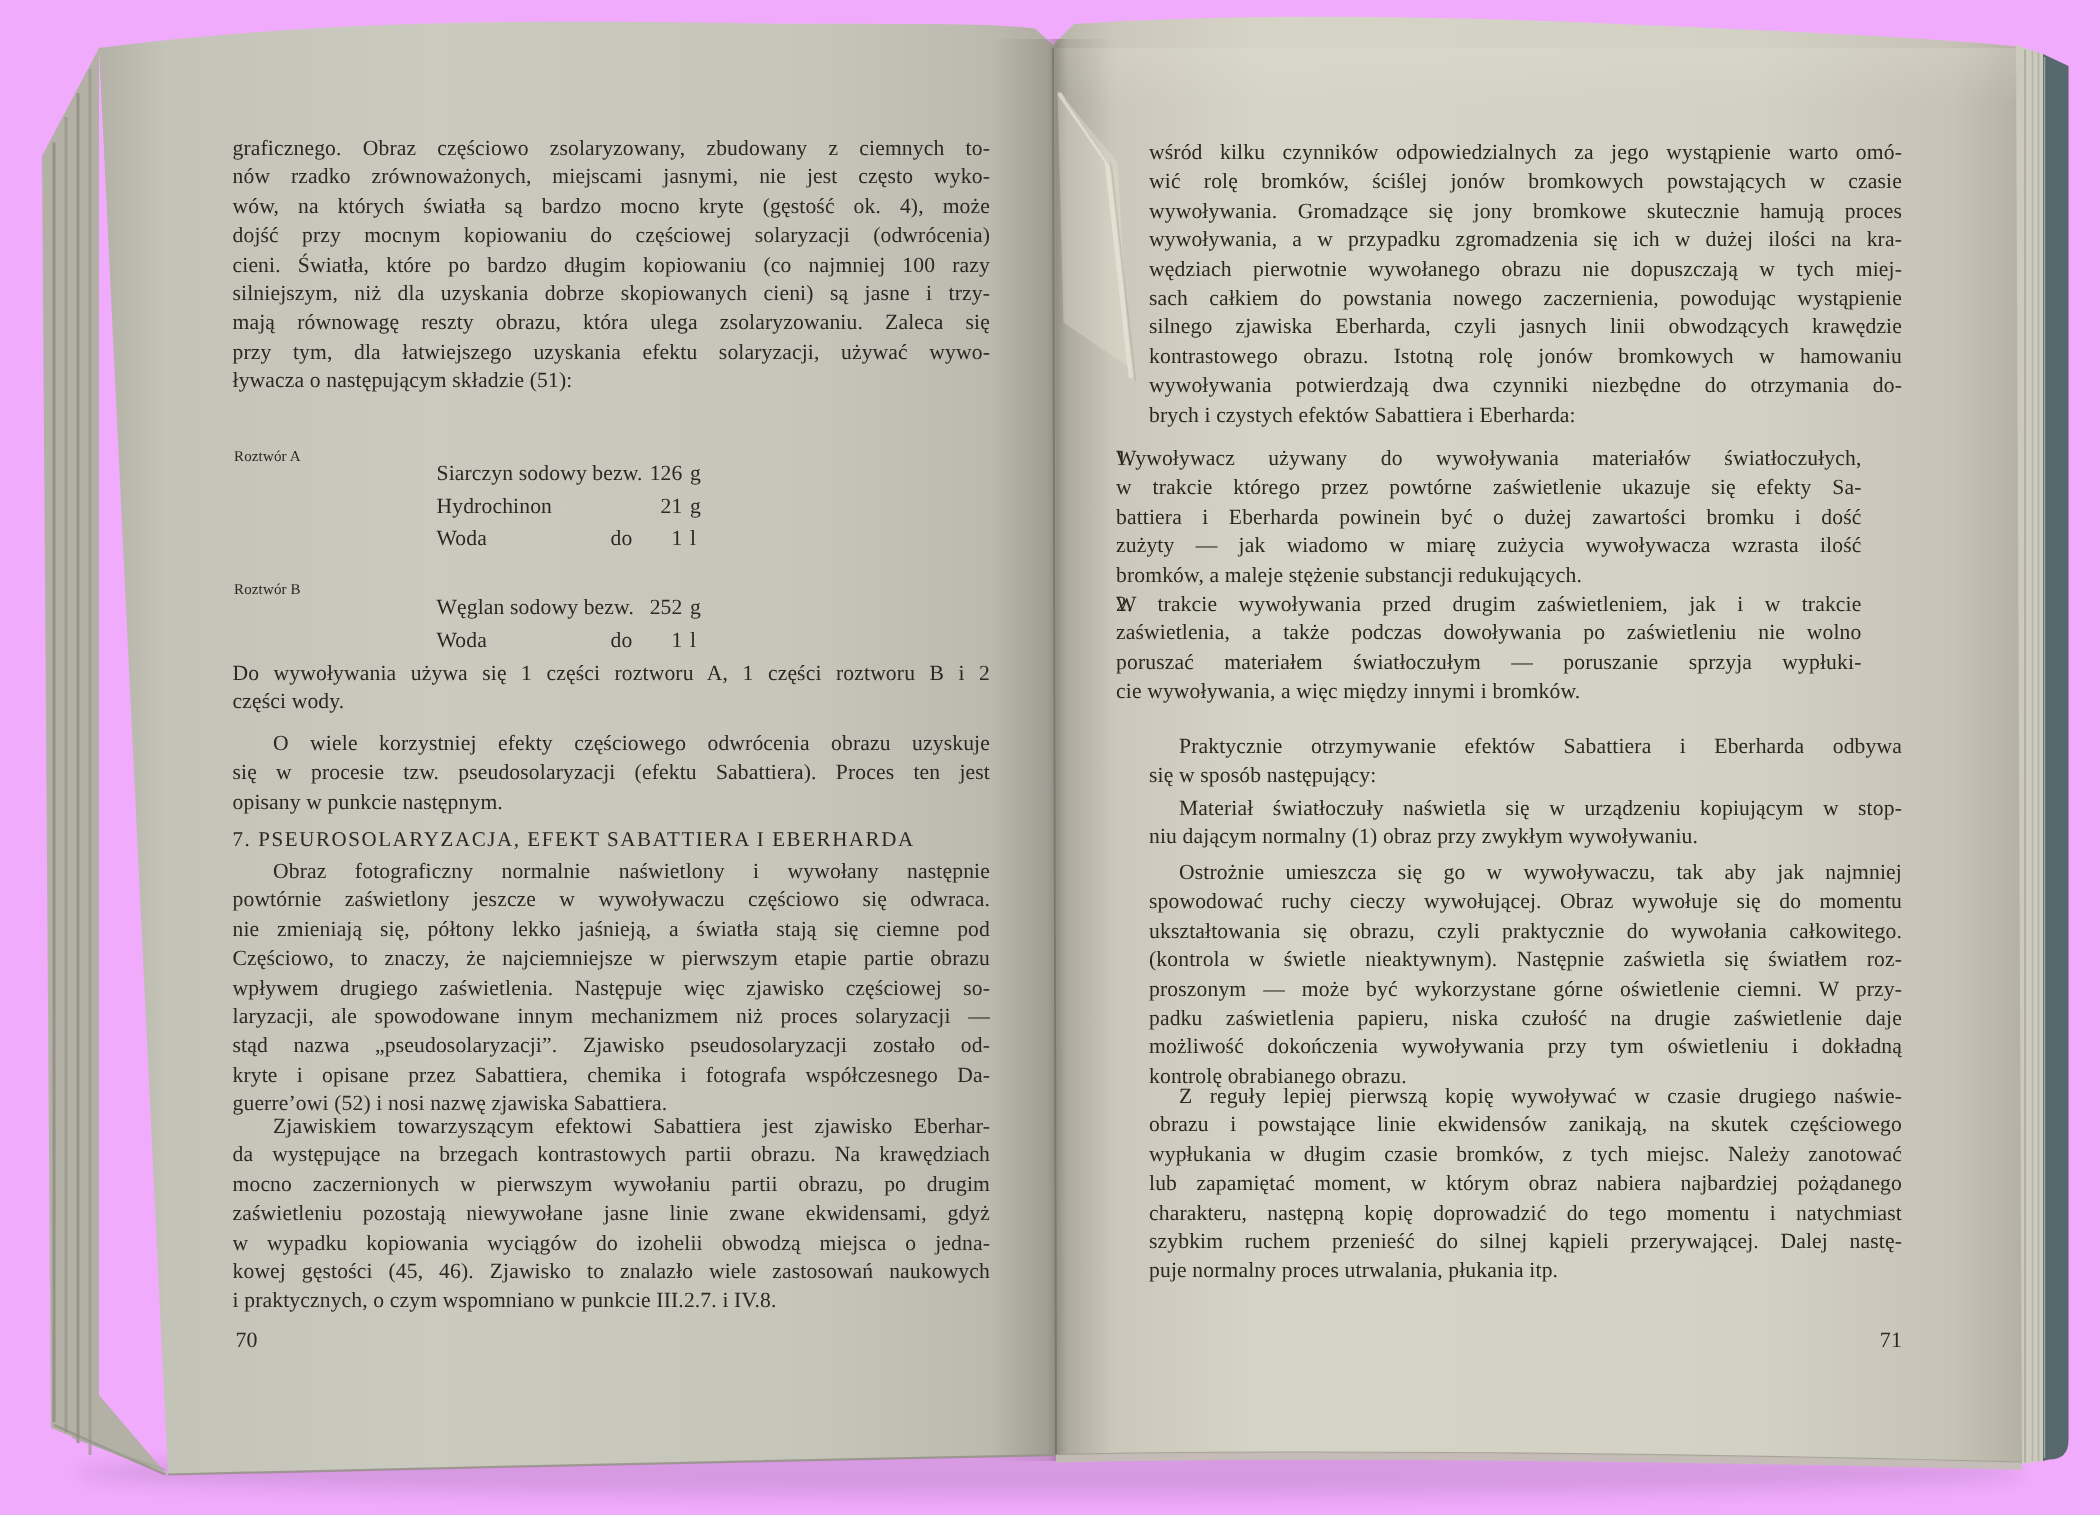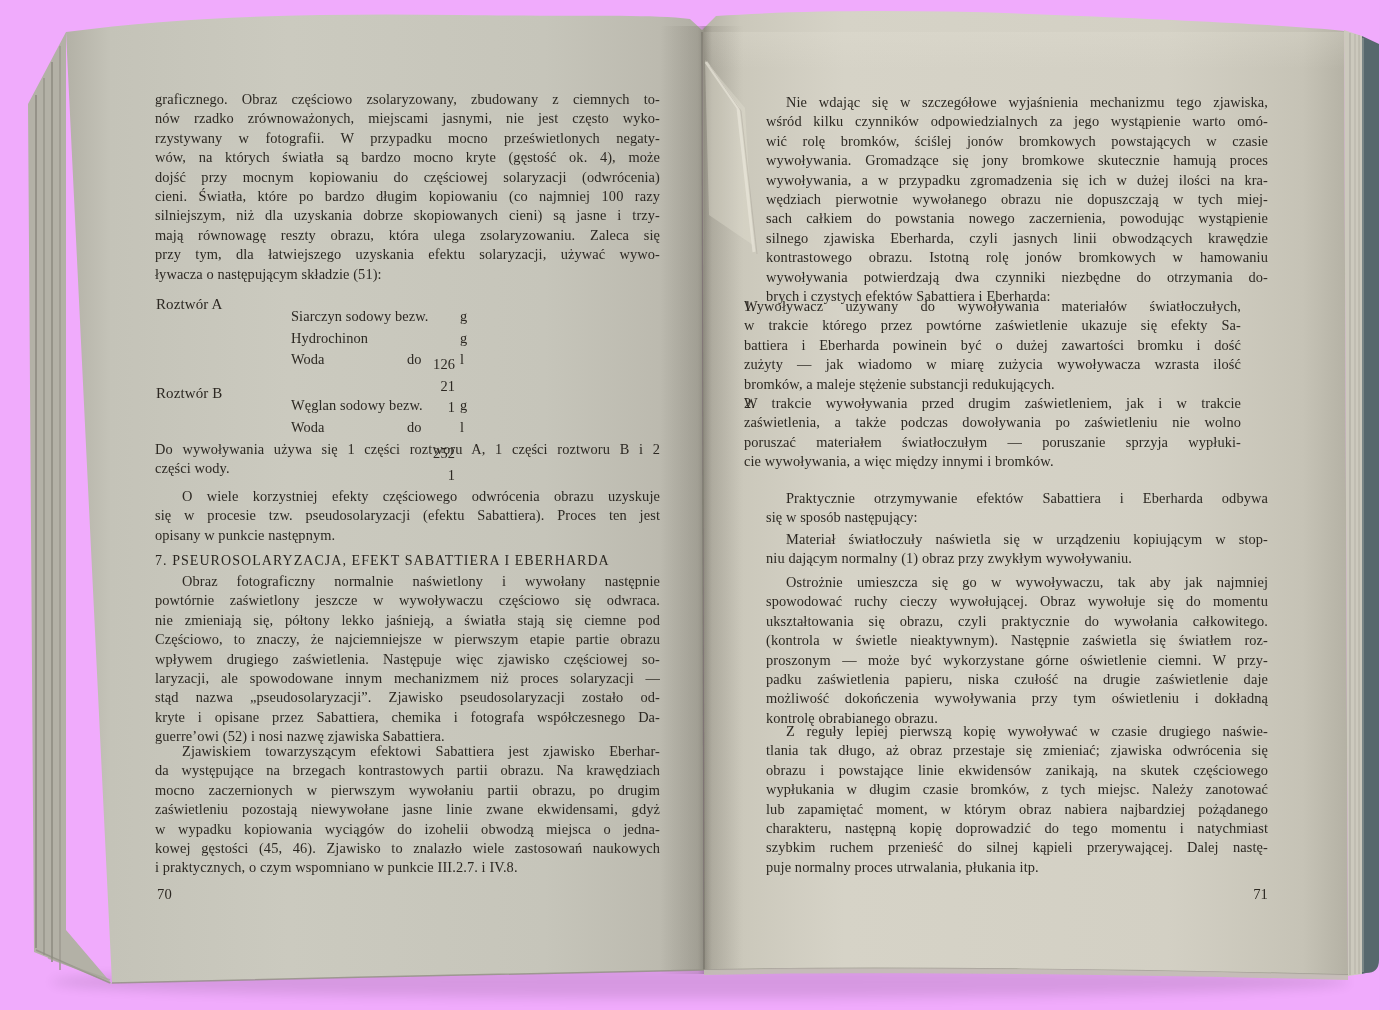--- a/index.html
+++ b/index.html
@@ -6,27 +6,27 @@
   .stage{
     position:relative;width:1400px;height:1010px;overflow:hidden;
     background:#f0abfc;font-family:Liberation Serif, serif;
   }
   .stage svg{position:absolute;left:0;top:0;}
   .txt{position:absolute;color:#2c2822;font-size:14.4px;line-height:19.4px;letter-spacing:.1px;}
   .tline{height:19.4px;overflow:hidden;text-align:justify;text-align-last:justify;}
   .tline.last{text-align-last:left;}
   .lpage .tline.ind{text-indent:27px;}
   .rpage .tline.ind{text-indent:20px;}
-  .label{font-size:15px;}
+  .label{font-size:10px;}
   .heading{font-size:14px;letter-spacing:1.05px;white-space:nowrap;color:#2a2620;}
   .pagenum{font-size:14.6px;}
   .trow{position:relative;height:21.5px;}
   .tname{position:absolute;left:0;top:0;margin-left:44px;}
   .tpre{position:absolute;left:160px;top:0;}
-  .tqty{position:absolute;left:150px;width:58px;text-align:right;top:0;margin-top:48px;}
+  .tqty{position:absolute;left:150px;width:58px;text-align:right;top:0;}
   .tunit{position:absolute;left:213px;top:0;}
   .listitem{position:absolute;}
   .num{position:absolute;left:0;top:0;font-size:14.4px;line-height:19.4px;color:#2c2822;}
   .itext{position:relative;width:497px;}
 </style>
 </head>
 <body>
 
 <div class="stage">
 
@@ -95,21 +95,20 @@
 
     <path d="M704,970 C880,966 1160,970 1348,975" stroke="#9b988d" stroke-width="1.5" fill="none" opacity="0.8"></path>
     <path d="M112,983 C300,978 540,974 704,970" stroke="#918e83" stroke-width="1.5" fill="none" opacity="0.8"></path>
     <path d="M704,970 C880,966 1160,970 1348,975 L1348,980 C1160,975 880,971 704,975 Z" fill="#c2bfb3" opacity="0.9"></path>
   </svg>
 
   <div class="lpage">
     <div class="txt para" style="left:155px;top:90px;width:505px">
         <div class="tline">graficznego. Obraz częściowo zsolaryzowany, zbudowany z ciemnych to-</div>
         <div class="tline">nów rzadko zrównoważonych, miejscami jasnymi, nie jest często wyko-</div>
-        <div class="tline">rzystywany w fotografii. W przypadku mocno prześwietlonych negaty-</div>
         <div class="tline">wów, na których światła są bardzo mocno kryte (gęstość ok. 4), może</div>
         <div class="tline">dojść przy mocnym kopiowaniu do częściowej solaryzacji (odwrócenia)</div>
         <div class="tline">cieni. Światła, które po bardzo długim kopiowaniu (co najmniej 100 razy</div>
         <div class="tline">silniejszym, niż dla uzyskania dobrze skopiowanych cieni) są jasne i trzy-</div>
         <div class="tline">mają równowagę reszty obrazu, która ulega zsolaryzowaniu. Zaleca się</div>
         <div class="tline">przy tym, dla łatwiejszego uzyskania efektu solaryzacji, używać wywo-</div>
         <div class="tline last">ływacza o następującym składzie (51):</div>
       </div>
 
     <div class="txt label" style="left:156px;top:295px">Roztwór A</div>
@@ -181,21 +180,20 @@
         <div class="tline">w wypadku kopiowania wyciągów do izohelii obwodzą miejsca o jedna-</div>
         <div class="tline">kowej gęstości (45, 46). Zjawisko to znalazło wiele zastosowań naukowych</div>
         <div class="tline last">i praktycznych, o czym wspomniano w punkcie III.2.7. i IV.8.</div>
       </div>
 
     <div class="txt pagenum" style="left:157px;top:885px">70</div>
   </div>
 
   <div class="rpage">
     <div class="txt para" style="left:766px;top:93px;width:502px">
-        <div class="tline ind">Nie wdając się w szczegółowe wyjaśnienia mechanizmu tego zjawiska,</div>
         <div class="tline">wśród kilku czynników odpowiedzialnych za jego wystąpienie warto omó-</div>
         <div class="tline">wić rolę bromków, ściślej jonów bromkowych powstających w czasie</div>
         <div class="tline">wywoływania. Gromadzące się jony bromkowe skutecznie hamują proces</div>
         <div class="tline">wywoływania, a w przypadku zgromadzenia się ich w dużej ilości na kra-</div>
         <div class="tline">wędziach pierwotnie wywołanego obrazu nie dopuszczają w tych miej-</div>
         <div class="tline">sach całkiem do powstania nowego zaczernienia, powodując wystąpienie</div>
         <div class="tline">silnego zjawiska Eberharda, czyli jasnych linii obwodzących krawędzie</div>
         <div class="tline">kontrastowego obrazu. Istotną rolę jonów bromkowych w hamowaniu</div>
         <div class="tline">wywoływania potwierdzają dwa czynniki niezbędne do otrzymania do-</div>
         <div class="tline last">brych i czystych efektów Sabattiera i Eberharda:</div>
@@ -235,21 +233,20 @@
         <div class="tline">spowodować ruchy cieczy wywołującej. Obraz wywołuje się do momentu</div>
         <div class="tline">ukształtowania się obrazu, czyli praktycznie do wywołania całkowitego.</div>
         <div class="tline">(kontrola w świetle nieaktywnym). Następnie zaświetla się światłem roz-</div>
         <div class="tline">proszonym — może być wykorzystane górne oświetlenie ciemni. W przy-</div>
         <div class="tline">padku zaświetlenia papieru, niska czułość na drugie zaświetlenie daje</div>
         <div class="tline">możliwość dokończenia wywoływania przy tym oświetleniu i dokładną</div>
         <div class="tline last">kontrolę obrabianego obrazu.</div>
       </div>
     <div class="txt para" style="left:766px;top:722px;width:502px">
         <div class="tline ind">Z reguły lepiej pierwszą kopię wywoływać w czasie drugiego naświe-</div>
-        <div class="tline">tlania tak długo, aż obraz przestaje się zmieniać; zjawiska odwrócenia się</div>
         <div class="tline">obrazu i powstające linie ekwidensów zanikają, na skutek częściowego</div>
         <div class="tline">wypłukania w długim czasie bromków, z tych miejsc. Należy zanotować</div>
         <div class="tline">lub zapamiętać moment, w którym obraz nabiera najbardziej pożądanego</div>
         <div class="tline">charakteru, następną kopię doprowadzić do tego momentu i natychmiast</div>
         <div class="tline">szybkim ruchem przenieść do silnej kąpieli przerywającej. Dalej nastę-</div>
         <div class="tline last">puje normalny proces utrwalania, płukania itp.</div>
       </div>
 
     <div class="txt pagenum" style="left:1168px;top:885px;width:100px;text-align:right">71</div>
   </div>

